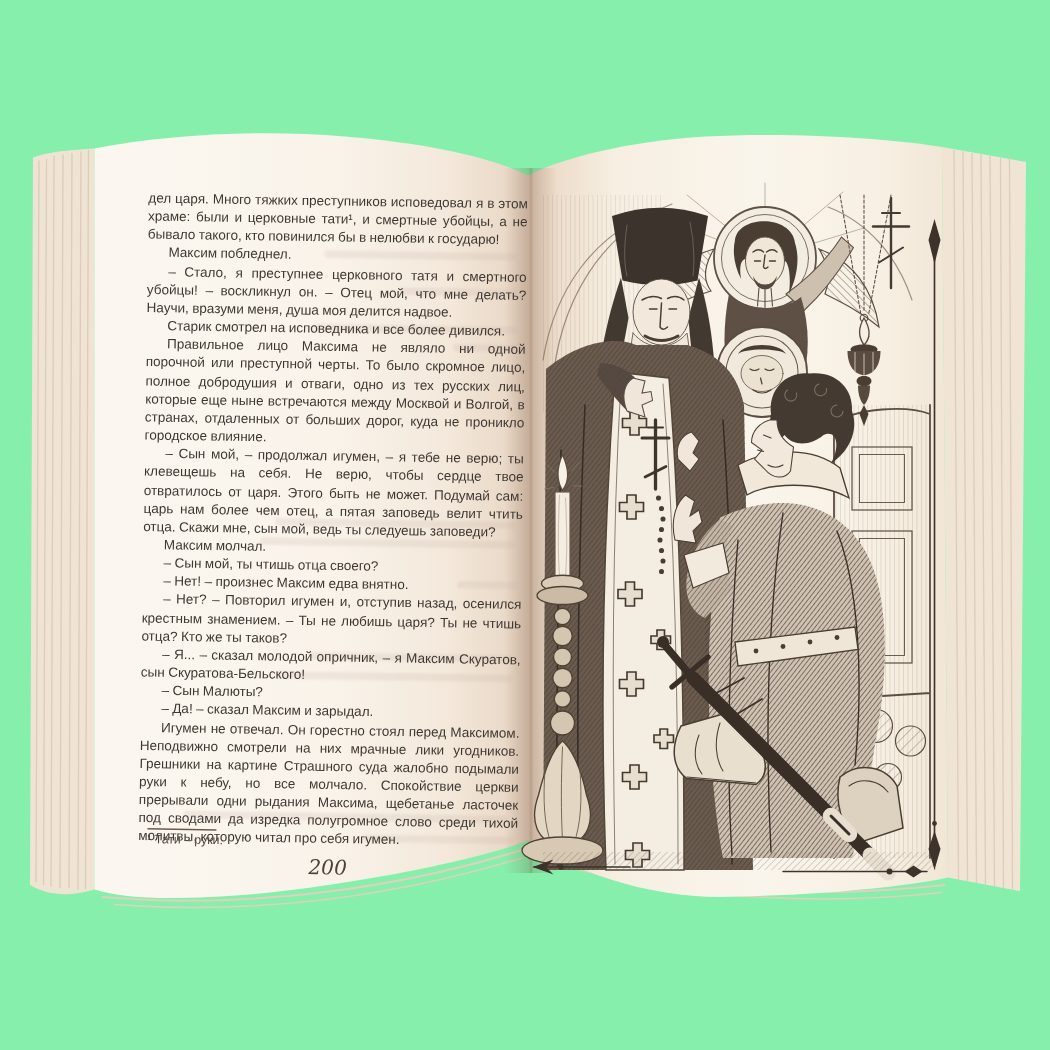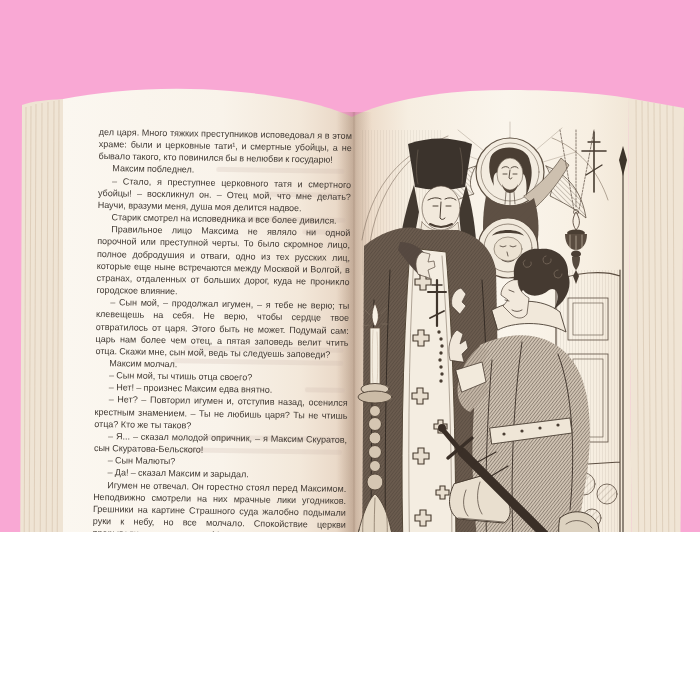--- a/index.html
+++ b/index.html
@@ -1,16 +1,16 @@
 <!DOCTYPE html>
 <html lang="ru"><head>
 <meta charset="utf-8">
 <style>
   html,body{margin:0;padding:0;background:#ffffff;}
-  .scene{position:relative;width:700px;height:532px;background:#f9a8d4;overflow:hidden;
+  .scene{position:relative;width:700px;height:700px;background:#86efac;overflow:hidden;
          font-family:"Liberation Sans",sans-serif;}
   .art{position:absolute;left:0;top:0;width:700px;height:700px;}
 
   
   .left-content{position:absolute;left:99px;top:126px;width:253px;height:470px;
                 transform:rotate(0.9deg);transform-origin:0 0;}
   .text-col{position:relative;z-index:2;width:253px;color:#3f3832;
             font-size:9px;line-height:12.15px;text-align:justify;
             hyphens:auto;-webkit-hyphens:auto;word-spacing:-0.2px;}
   .text-col p{margin:0;text-indent:14px;}

